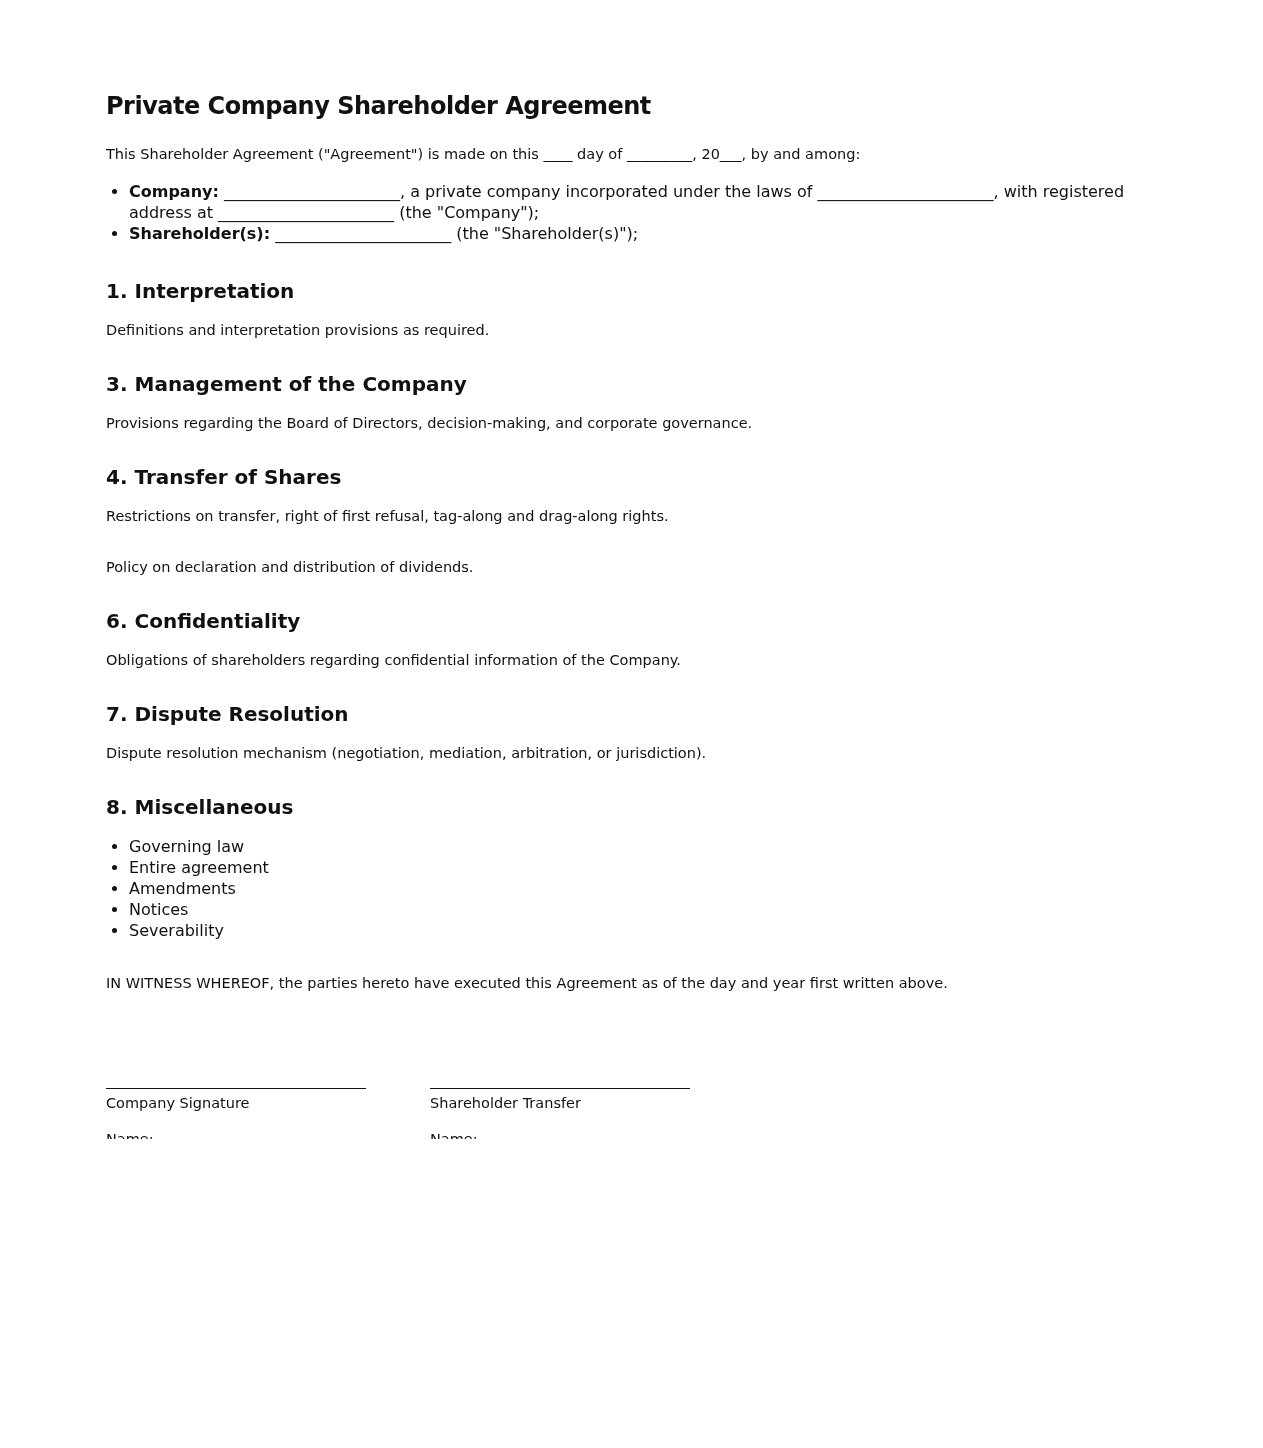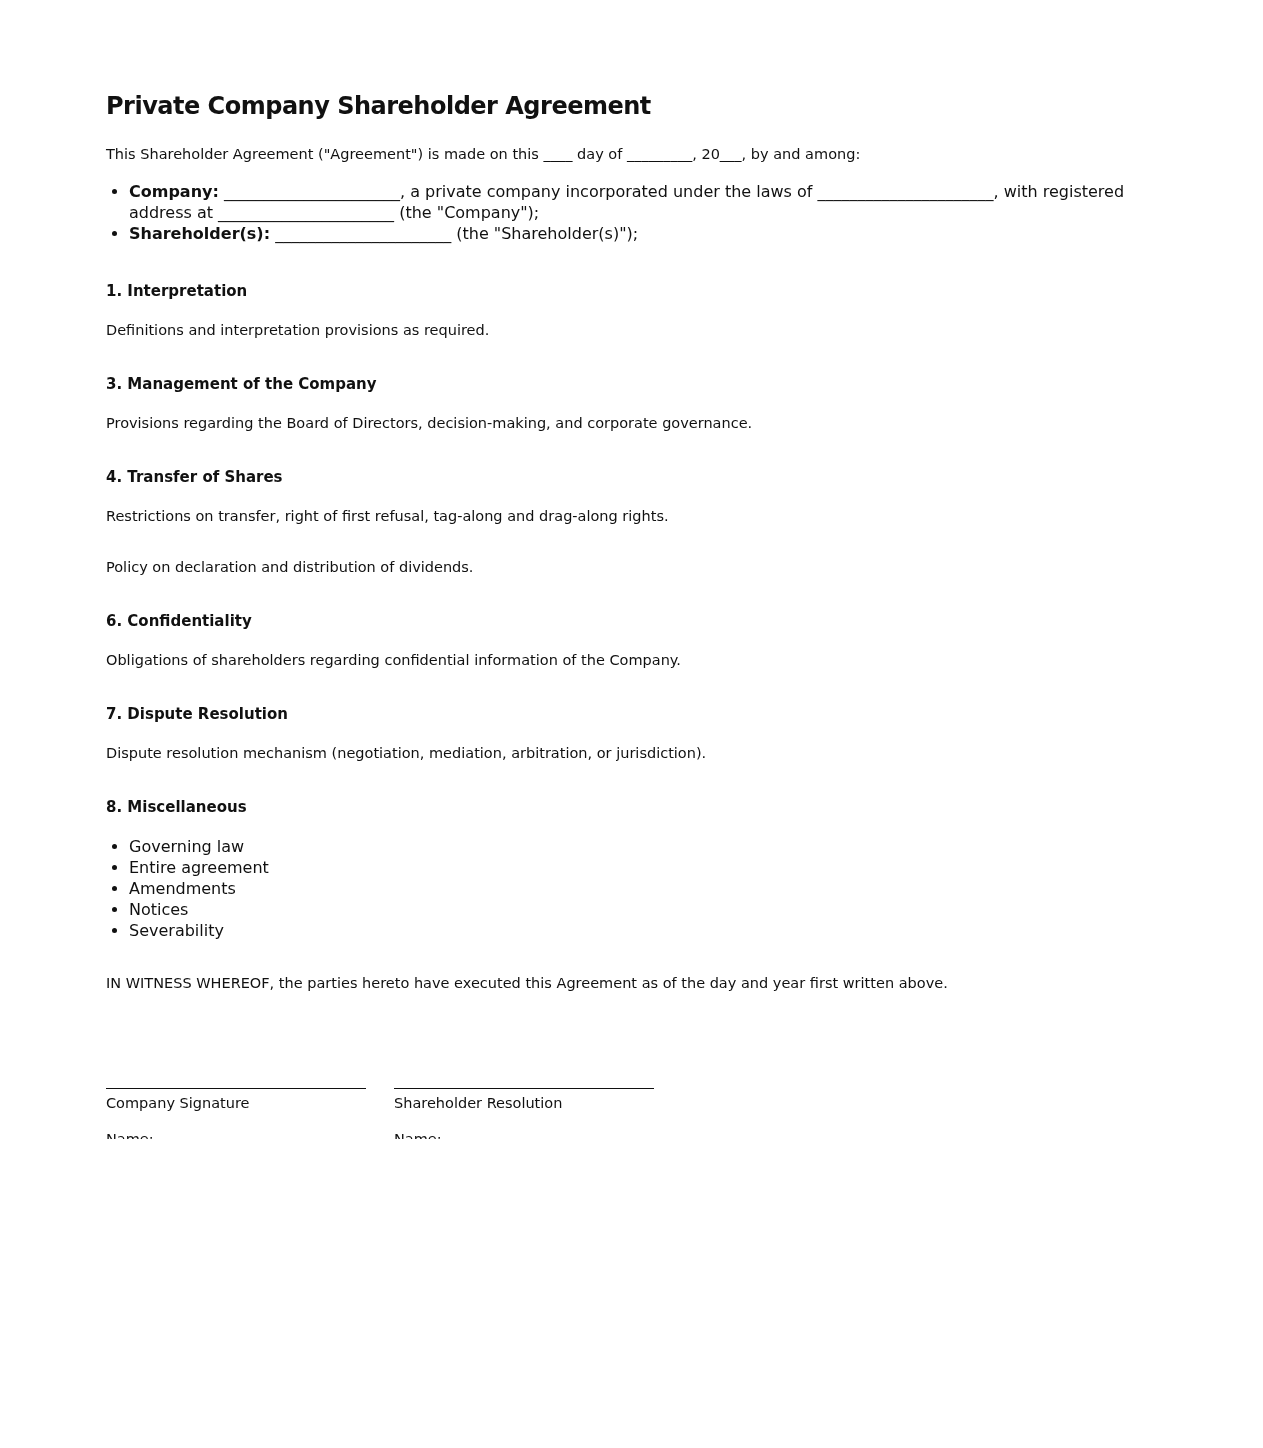--- a/index.html
+++ b/index.html
@@ -12,24 +12,24 @@
   h1 {
     font-family: "DejaVu Sans", sans-serif;
     font-size: 24px; font-weight: bold; margin: 0 0 18px 0; letter-spacing: -0.5px;
     line-height: 40px; color: #111;
   }
   p { font-size: 14.5px; margin: 0; line-height: 21px; }
   .intro { margin-bottom: 16px; }
   ul { margin: 0; padding-left: 23px; }
   ul li { font-size: 16px; line-height: 21px; }
   .parties { margin-bottom: 34px; }
-  h2 { font-size: 15px; font-weight: bold; margin: 0 0 16px 0; line-height: 26px; }
+  h2 { font-size: 20px; font-weight: bold; margin: 0 0 16px 0; line-height: 26px; }
   .section { margin-bottom: 30px; }
   .witness { margin-top: 32px; }
-  .sigs { display: flex; gap: 28px; margin-top: 94px; }
+  .sigs { display: flex; gap: 64px; margin-top: 94px; }
   .sig { width: 260px; }
   .sig-line { border-top: 1.5px solid #111; height: 0; margin-bottom: 4px; }
   .sig-label { font-size: 14.5px; line-height: 20px; }
   .sig-name { font-size: 14.5px; line-height: 20px; margin-top: 16px; height: 10px; overflow: hidden; }
 </style>
 </head>
 <body>
 
 <div class="page">
   <h1>Private Company Shareholder Agreement</h1>
@@ -78,17 +78,17 @@
   <p class="witness">IN WITNESS WHEREOF, the parties hereto have executed this Agreement as of the day and year first written above.</p>
 
   <div class="sigs">
     <div class="sig">
       <div class="sig-line"></div>
       <div class="sig-label">Company Signature</div>
       <div class="sig-name">Name:</div>
     </div>
     <div class="sig">
       <div class="sig-line"></div>
-      <div class="sig-label">Shareholder Resolution</div>
+      <div class="sig-label">Shareholder Transfer</div>
       <div class="sig-name">Name:</div>
     </div>
   </div>
 </div>
 
 </body></html>

